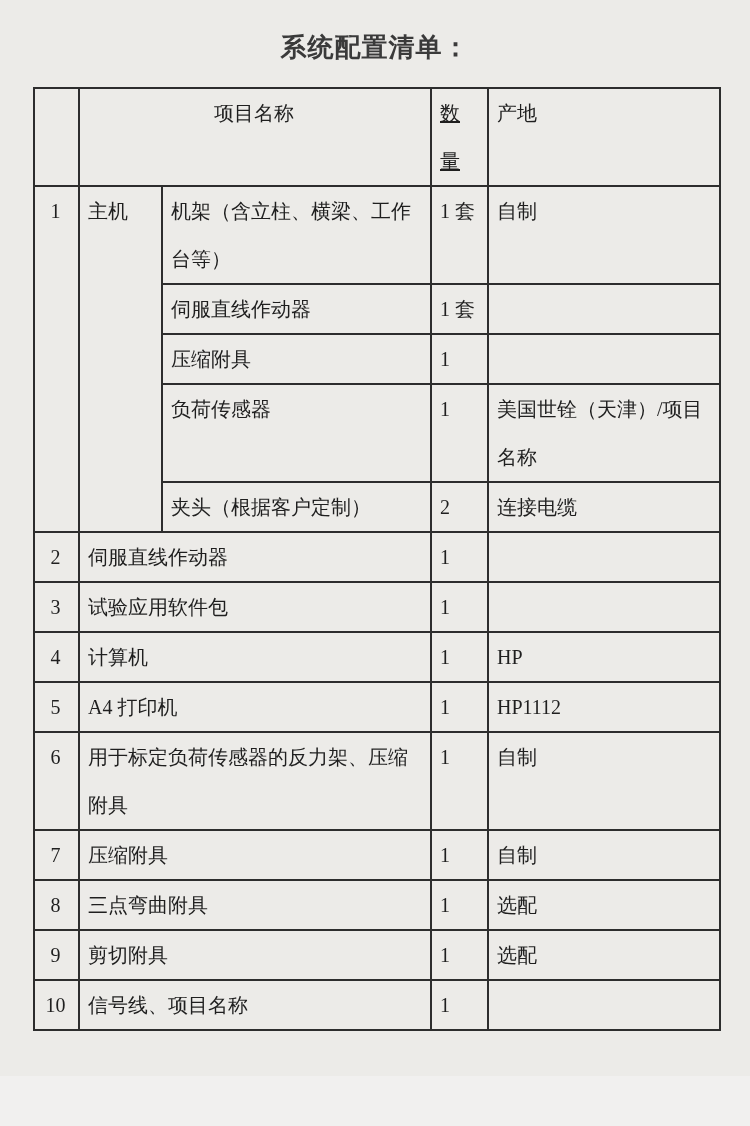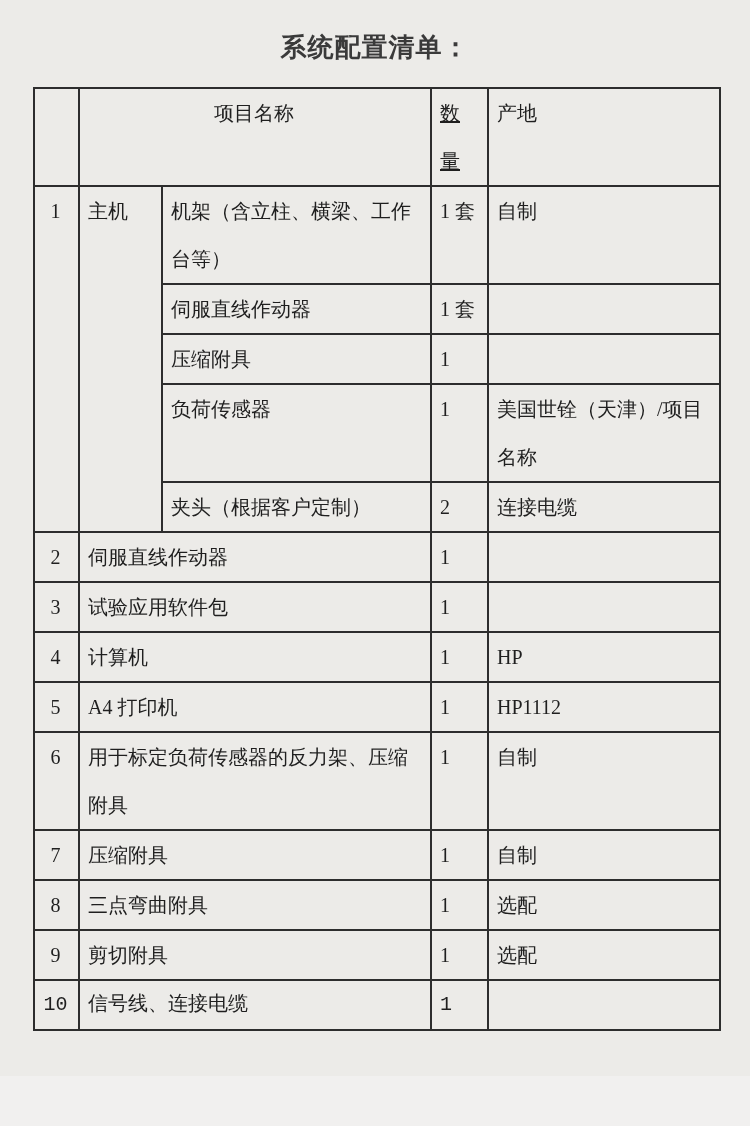--- a/index.html
+++ b/index.html
@@ -42,21 +42,21 @@
   }
   td.c-idx { text-align: center; padding: 0 2px; }
   td.c-qty { padding: 0 10px 0 9px; }
   td.mid { vertical-align: middle; }
   td.c-group { vertical-align: middle; padding: 0 2px; }
   td.center { text-align: center; }
   .hdr-qty-inner { display: block; width: 24px; text-decoration: underline; }
   tr.h93 { height: 93px; }
   tr.h97 { height: 97px; }
   tr.h95 { height: 95px; }
-  tr.h49 { height: 49px; font-family: Liberation Mono, monospace; }
+  tr.h49 { height: 49px; }
   tr.h48 { height: 48px; }
   tr.h47 { height: 47px; }
   .bottom-strip {
     position: absolute;
     left: 0;
     top: 1076px;
     width: 750px;
     height: 50px;
     background: #F1F0EF;
   }
@@ -155,20 +155,20 @@
       <td>选配</td>
     </tr>
     <tr class="h48">
       <td class="c-idx">9</td>
       <td colspan="2">剪切附具</td>
       <td class="c-qty">1</td>
       <td>选配</td>
     </tr>
     <tr class="h49">
       <td class="c-idx">10</td>
-      <td colspan="2">信号线、连接电缆</td>
+      <td colspan="2">信号线、项目名称</td>
       <td class="c-qty">1</td>
       <td></td>
     </tr>
   </tbody>
 </table>
 
 <div class="bottom-strip"></div>
 
 </body></html>

